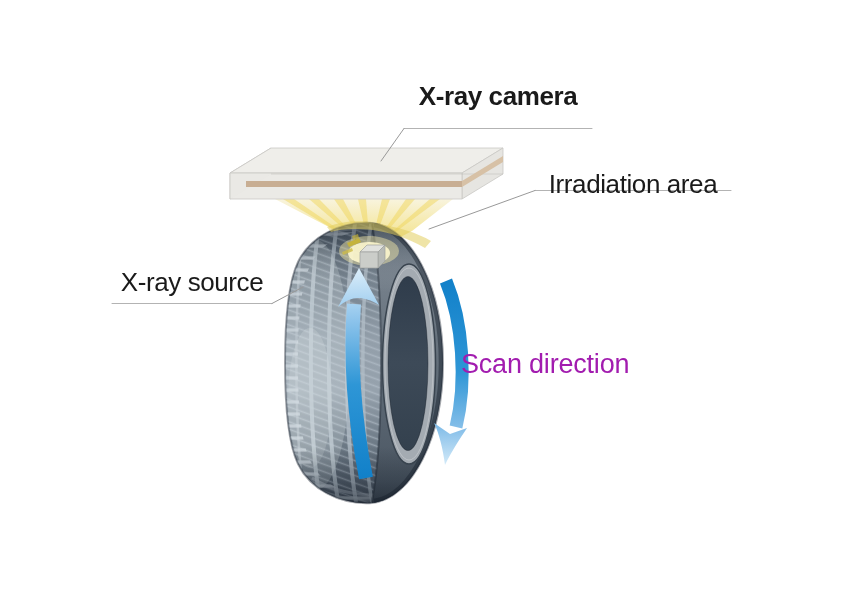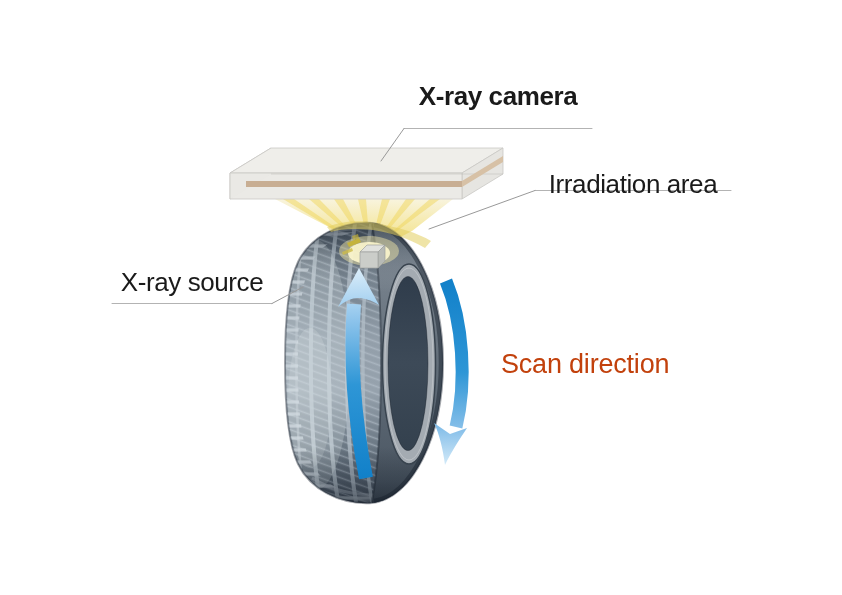--- a/index.html
+++ b/index.html
@@ -8,22 +8,22 @@
     overflow:hidden;font-family:"Liberation Sans",sans-serif;
   }
   .canvas svg{position:absolute;left:0;top:0;}
   .lbl{
     position:absolute;color:#1a1a1a;font-size:26px;line-height:1.1;
     letter-spacing:-0.4px;white-space:nowrap;text-align:center;
   }
   .lbl-camera{left:403px;top:82px;width:190px;font-weight:bold;}
   .lbl-irradiation{left:533px;top:158px;width:200px;margin-top:12px;}
   .lbl-source{left:110px;top:268px;width:164px;}
-  .lbl-scan{left:501px;top:350px;width:210px;text-align:left;
-    color:#c2410c;font-size:27px;letter-spacing:-0.2px;}
+  .lbl-scan{left:461px;top:350px;width:210px;text-align:left;
+    color:#a21caf;font-size:27px;letter-spacing:-0.2px;}
 </style>
 </head>
 <body>
 
 <div class="canvas">
 
   <svg width="842" height="595" viewBox="0 0 842 595">
     <defs>
       <linearGradient id="fanGrad" gradientUnits="userSpaceOnUse" x1="0" y1="199" x2="0" y2="253">
         <stop offset="0" stop-color="#f8f3dc"></stop>

